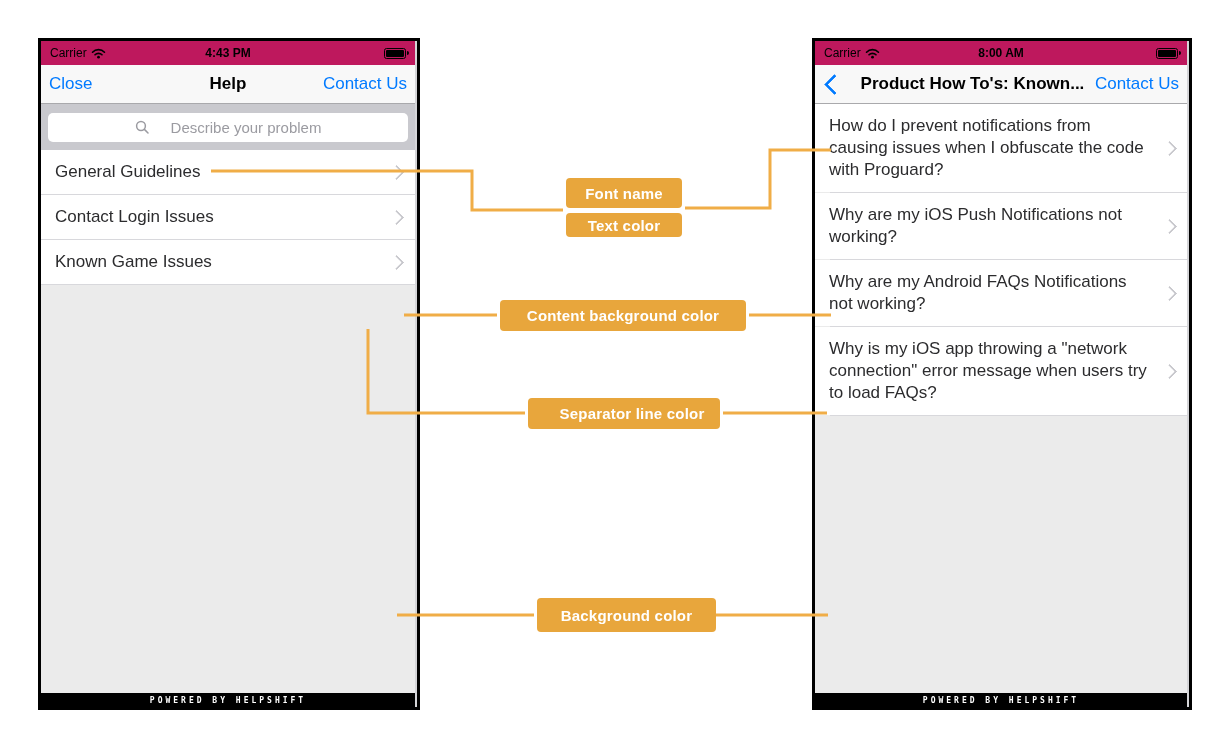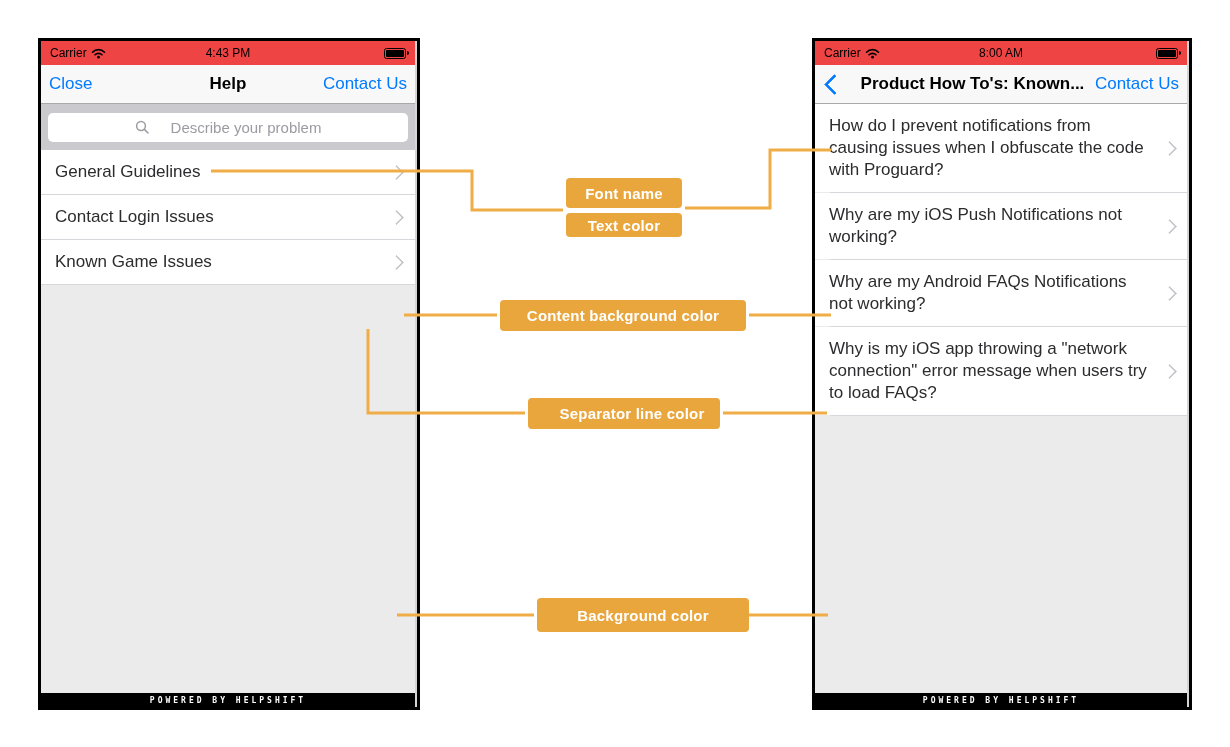--- a/index.html
+++ b/index.html
@@ -6,23 +6,23 @@
   body{
     width:1230px;height:747px;position:relative;background:#ffffff;
     font-family:"Liberation Sans",sans-serif;overflow:hidden;
   }
   
   .phone{position:absolute;top:38px;height:672px;background:#000;padding:3px;box-sizing:border-box;}
   .phone-left{left:38px;width:382px;}
   .phone-right{left:812px;width:380px;}
   .phone-inner{display:flex;flex-direction:column;height:100%;background:#ebebeb;border-right:2px solid #d5d5d8;box-sizing:border-box;}
   
-  .status-bar{height:24px;background:#ef4444;display:flex;align-items:center;padding:0 9px;font-size:12px;color:#000;flex:0 0 auto;}
+  .status-bar{height:24px;background:#be185d;display:flex;align-items:center;padding:0 9px;font-size:12px;color:#000;flex:0 0 auto;}
   .sb-left{flex:1;display:flex;align-items:center;gap:4px;}
-  .sb-center{font-weight:400;}
+  .sb-center{font-weight:700;}
   .sb-right{flex:1;display:flex;justify-content:flex-end;align-items:center;}
   .battery{position:relative;width:22px;height:11px;border:1px solid #000;border-radius:2.5px;box-sizing:border-box;}
   .battery::before{content:"";position:absolute;inset:1px;background:#000;border-radius:1px;}
   .battery::after{content:"";position:absolute;right:-4px;top:2.5px;width:2.5px;height:4px;background:#000;border-radius:0 2px 2px 0;}
   
   .nav-bar{height:38px;background:#f8f8f8;border-bottom:1px solid #a9a9ac;display:flex;align-items:center;padding:0 8px;flex:0 0 auto;position:relative;}
   .nav-btn{color:#007aff;font-size:17px;white-space:nowrap;}
   .nav-title{font-weight:700;font-size:17px;color:#000;white-space:nowrap;}
   .nav-title-abs{position:absolute;left:0;right:0;text-align:center;pointer-events:none;}
   .nav-spacer{flex:1;}
@@ -45,21 +45,21 @@
   .footer-bar{height:14px;background:#000;color:#fff;display:flex;align-items:center;justify-content:center;
               font-family:"DejaVu Sans Mono",monospace;font-size:8px;font-weight:700;letter-spacing:3px;flex:0 0 auto;}
   
   #connector-svg{position:absolute;left:0;top:0;pointer-events:none;z-index:5;}
   .callout{position:absolute;z-index:6;background:#e8a63c;border-radius:4px;color:#fff;font-size:15px;font-weight:700;
            display:flex;align-items:center;justify-content:center;box-sizing:border-box;letter-spacing:.2px;}
   .co-font-name{left:566px;top:178px;width:116px;height:30px;}
   .co-text-color{left:566px;top:213px;width:116px;height:24px;}
   .co-content-bg{left:500px;top:300px;width:246px;height:31px;}
   .co-separator{left:528px;top:398px;width:192px;height:31px;padding-left:16px;}
-  .co-background{left:537px;top:598px;width:212px;height:34px;}
+  .co-background{left:537px;top:598px;width:179px;height:34px;}
   
   .icon-svg{display:block;}
 </style>
 </head>
 <body>
 
 <div class="phone phone-left">
   <div class="phone-inner">
     <div class="status-bar">
       <div class="sb-left">

